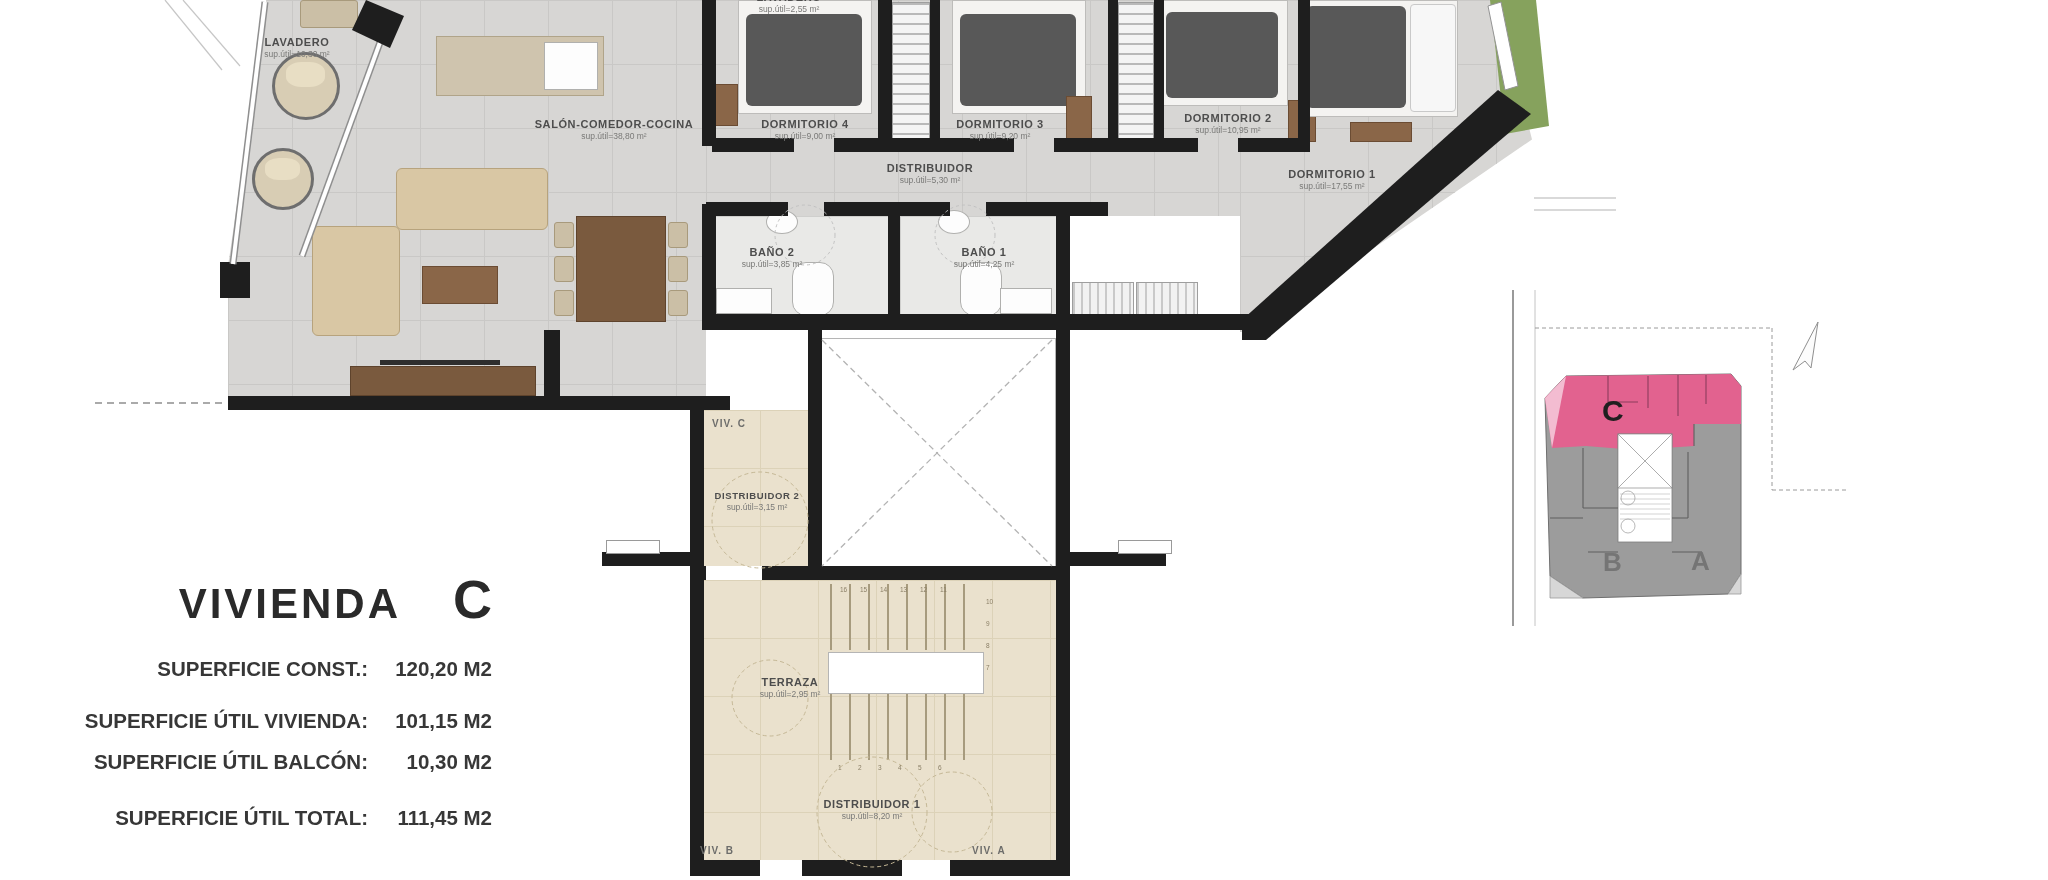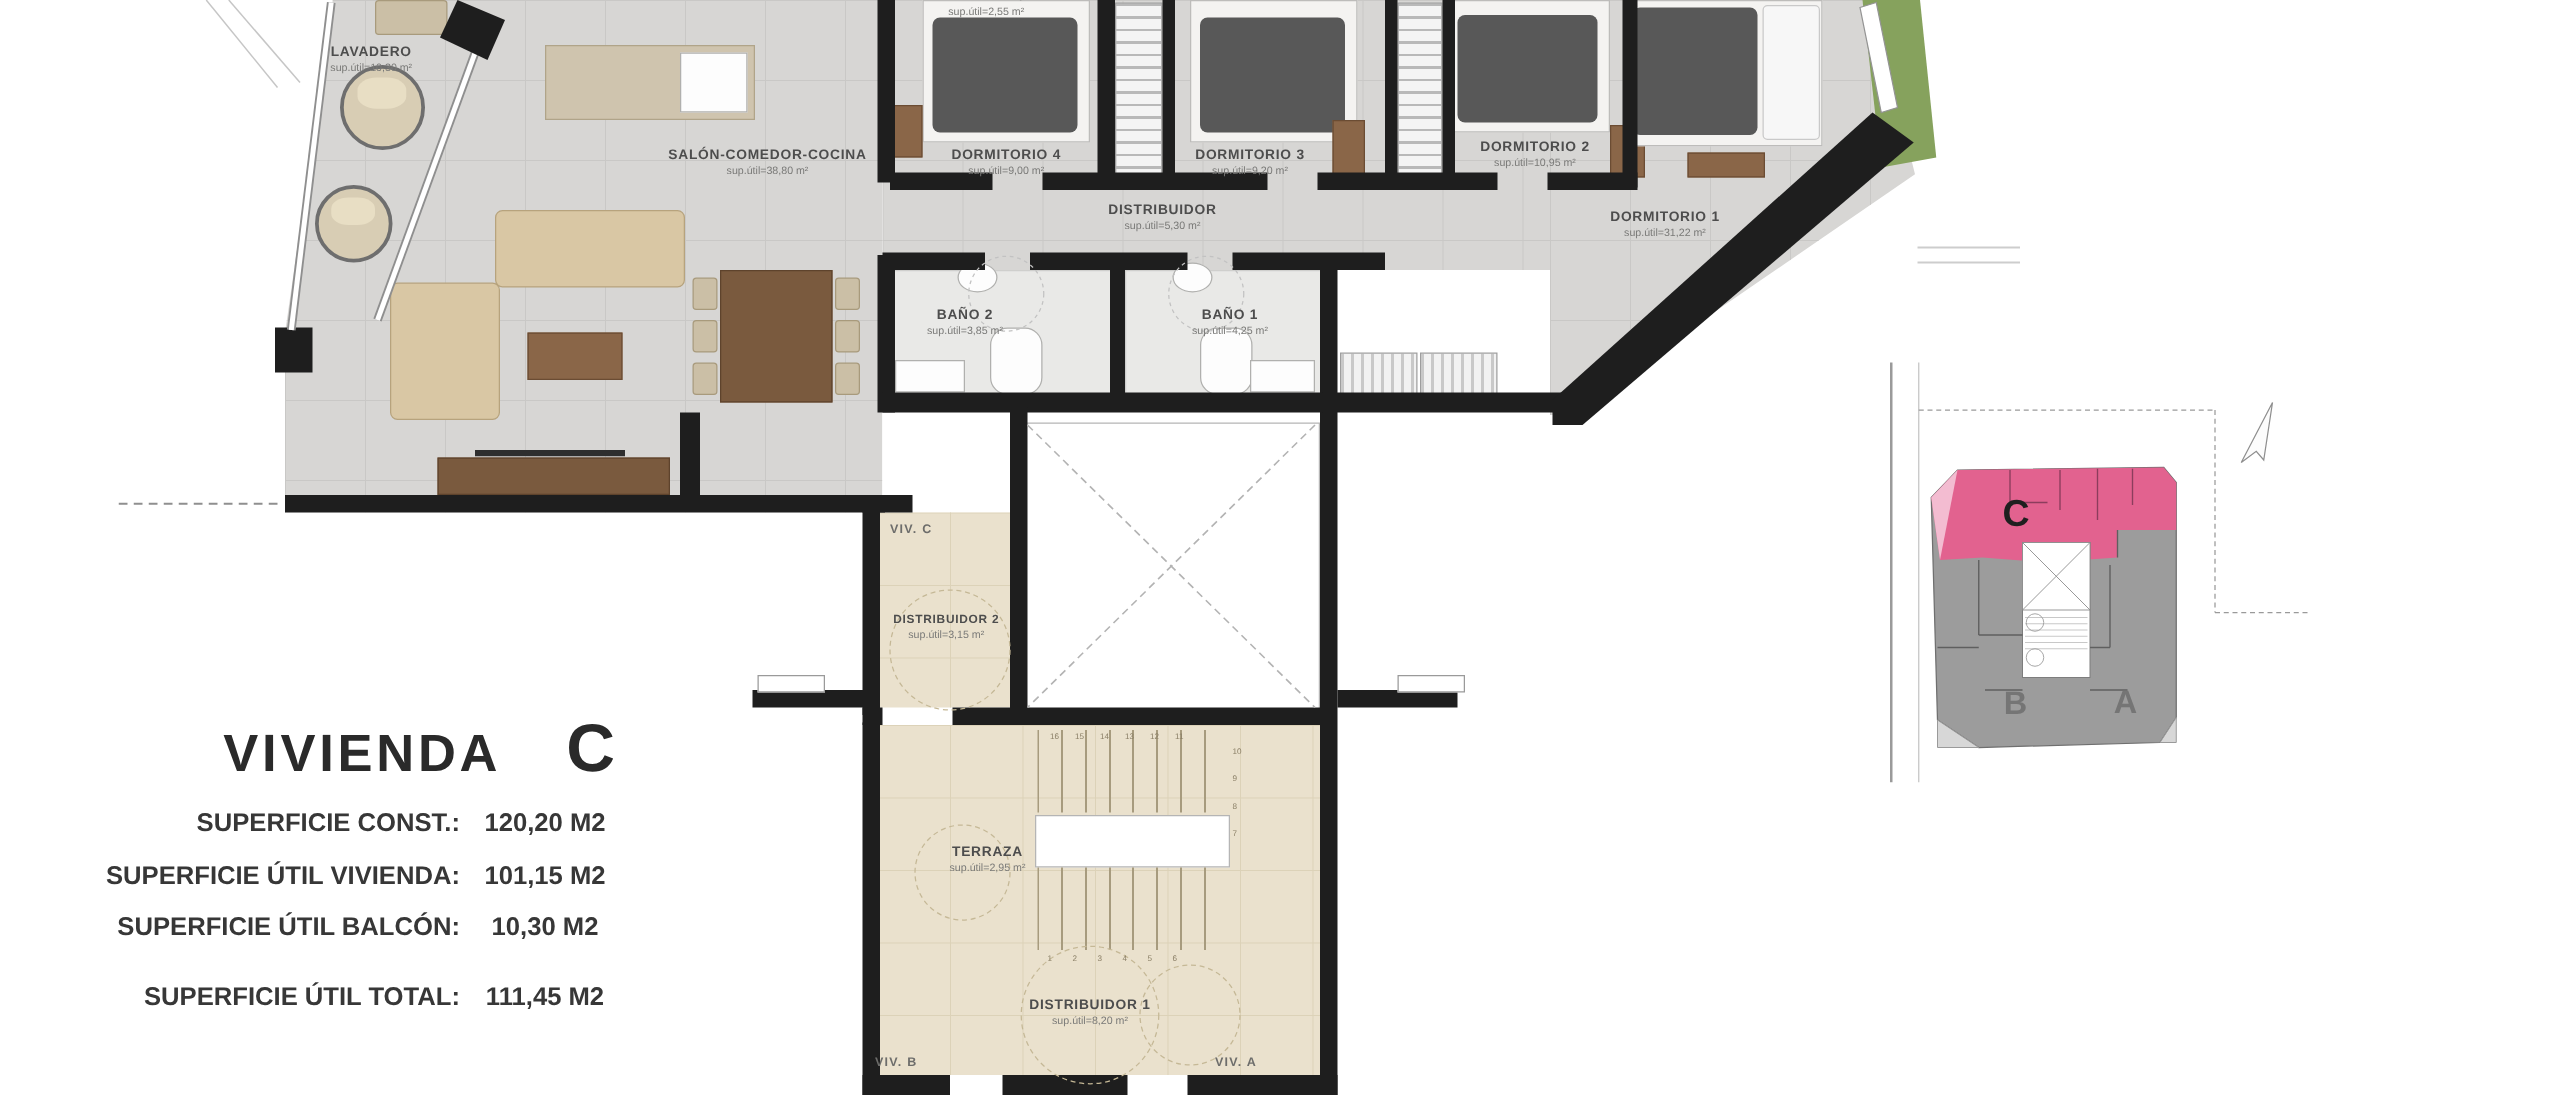--- a/index.html
+++ b/index.html
@@ -43,22 +43,22 @@
   .rarea{font-size:8.5px;color:#7a7a78;white-space:nowrap;margin-top:1px;}
   .vivlbl{position:absolute;z-index:6;font-size:10px;color:#6d6d6b;letter-spacing:1px;font-weight:bold;white-space:nowrap;}
   .stnum{position:absolute;z-index:6;font-size:6.5px;color:#8a7f66;}
   
   .info{position:absolute;left:60px;top:568px;width:432px;z-index:7;color:#373737;}
   .title-row{display:flex;justify-content:flex-end;align-items:baseline;gap:52px;}
   .t1{font-size:42px;font-weight:bold;letter-spacing:3px;color:#2a2a2a;}
   .t2{font-size:54px;font-weight:600;color:#2a2a2a;}
   .irow{display:flex;justify-content:flex-end;gap:12px;font-size:20.5px;font-weight:bold;line-height:1.25;}
   .ilabel{text-align:right;flex:1;}
-  .ivalue{width:112px;text-align:center;}
-  .sp28{margin-top:16px}.sp6{margin-top:16px}.sp30{margin-top:30px}
+  .ivalue{width:112px;text-align:right;}
+  .sp28{margin-top:26px}.sp6{margin-top:16px}.sp30{margin-top:30px}
 </style>
 </head>
 <body>
 
 <div id="stage">
 
   <div class="abs tile z1" style="left:228px;top:0;width:478px;height:410px;clip-path:polygon(8% 0,100% 0,100% 100%,0 100%,0 65%);"></div>
   <div class="abs tile z1" style="left:706px;top:0;width:602px;height:216px;"></div>
   <div class="abs tile z1" style="left:1240px;top:0;width:292px;height:332px;clip-path:polygon(0 0,88% 0,100% 42%,4% 100%,0 100%);"></div>
   <div class="abs bathfloor z1" style="left:714px;top:216px;width:174px;height:98px;"></div>
@@ -228,21 +228,21 @@
   <div class="rlbl" style="left:930px;top:118px;width:140px">
     <div class="rname">DORMITORIO 3</div>
     <div class="rarea">sup.útil=9,20 m²</div>
   </div>
   <div class="rlbl" style="left:1158px;top:112px;width:140px">
     <div class="rname">DORMITORIO 2</div>
     <div class="rarea">sup.útil=10,95 m²</div>
   </div>
   <div class="rlbl" style="left:1262px;top:168px;width:140px">
     <div class="rname">DORMITORIO 1</div>
-    <div class="rarea">sup.útil=31,22 m²</div>
+    <div class="rarea">sup.útil=17,55 m²</div>
   </div>
   <div class="rlbl" style="left:860px;top:162px;width:140px">
     <div class="rname">DISTRIBUIDOR</div>
     <div class="rarea">sup.útil=5,30 m²</div>
   </div>
   <div class="rlbl" style="left:712px;top:246px;width:120px">
     <div class="rname">BAÑO 2</div>
     <div class="rarea">sup.útil=3,85 m²</div>
   </div>
   <div class="rlbl" style="left:924px;top:246px;width:120px">

